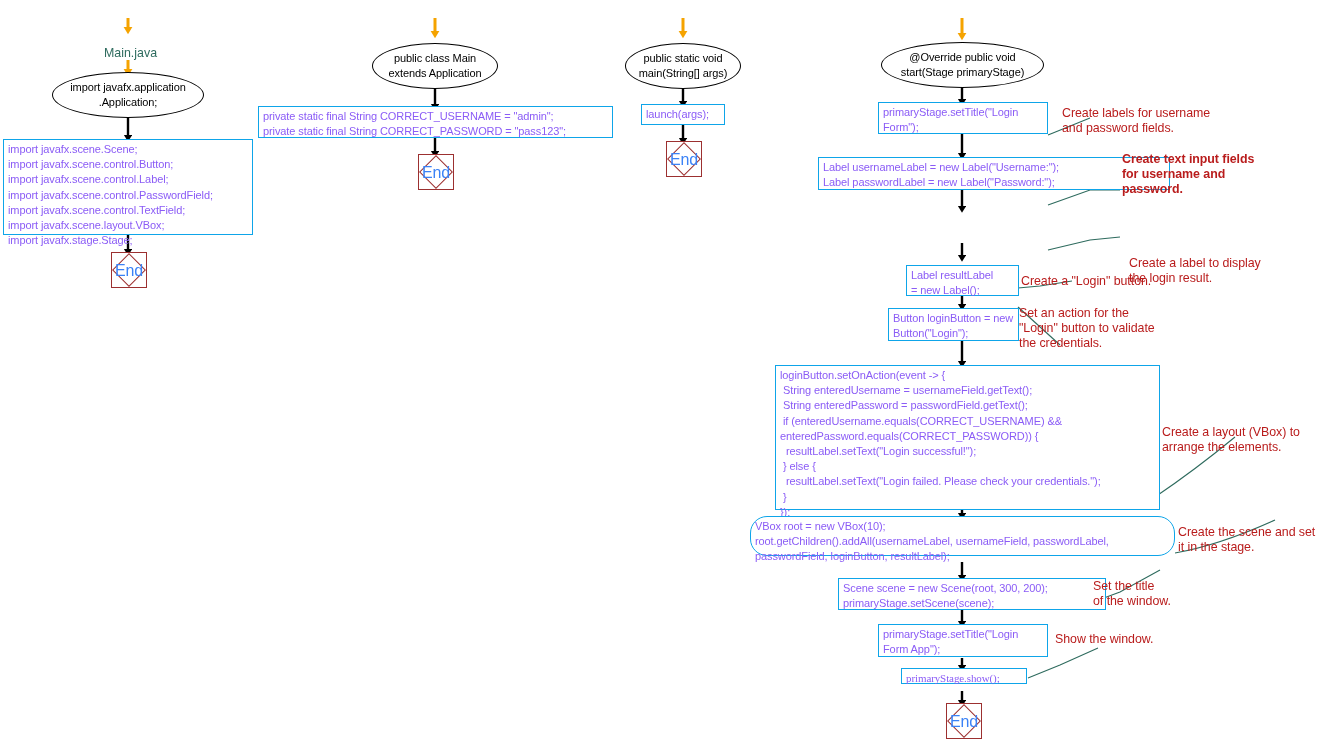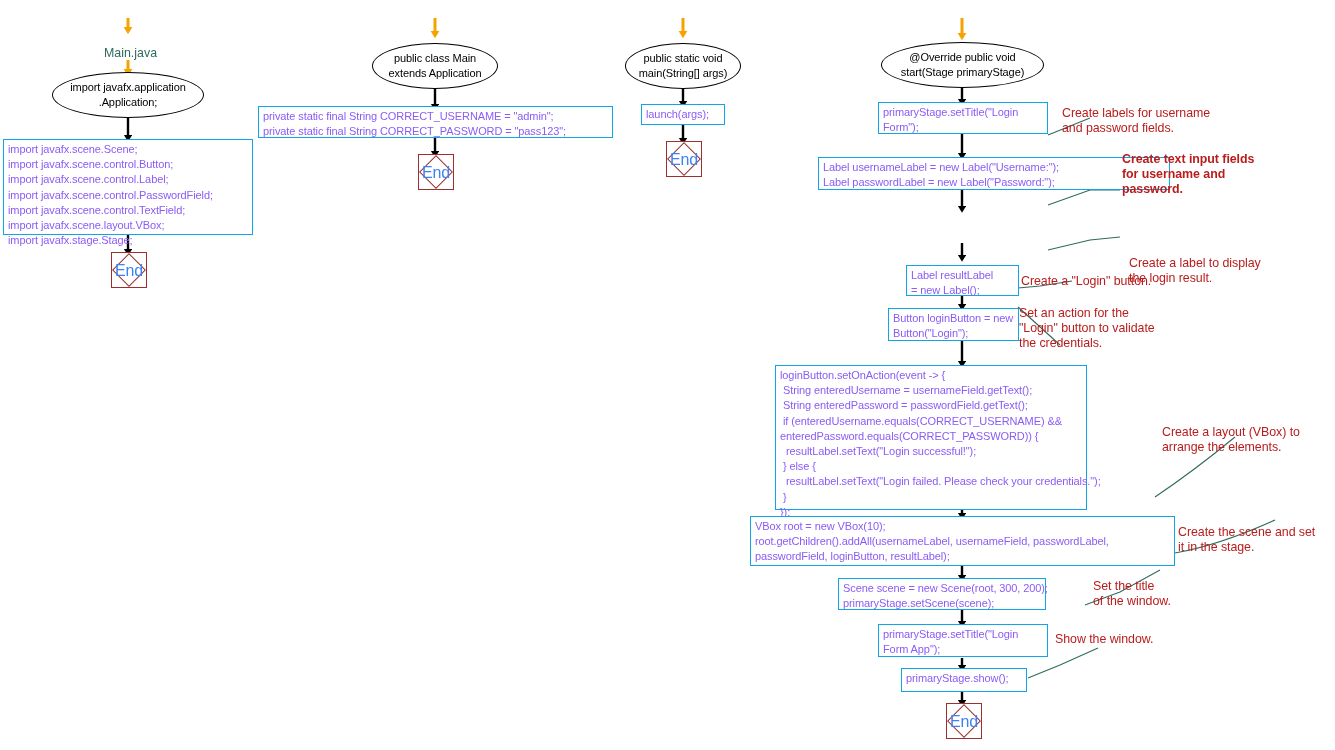--- a/index.html
+++ b/index.html
@@ -203,42 +203,42 @@
   <div class="node proc" style="left:818px; top:157px; width:352px; height:33px;">Label usernameLabel = new Label("Username:");
 Label passwordLabel = new Label("Password:");</div>
 
 
   <div class="node proc" style="left:906px; top:258px; width:113px; height:31px;margin-top:7px;">Label resultLabel
 = new Label();</div>
 
   <div class="node proc" style="left:888px; top:308px; width:131px; height:33px;">Button loginButton = new
 Button("Login");</div>
 
-  <div class="node proc" style="left:775px; top:365px; width:312px; height:145px;">loginButton.setOnAction(event -&gt; {
+  <div class="node proc" style="left:775px; top:365px; width:385px; height:145px;">loginButton.setOnAction(event -&gt; {
  String enteredUsername = usernameField.getText();
  String enteredPassword = passwordField.getText();
  if (enteredUsername.equals(CORRECT_USERNAME) &amp;&amp;
 enteredPassword.equals(CORRECT_PASSWORD)) {
   resultLabel.setText("Login successful!");
  } else {
   resultLabel.setText("Login failed. Please check your credentials.");
  }
 });</div>
 
-  <div class="node proc" style="left:750px; top:516px; width:425px; height:50px;">VBox root = new VBox(10);
+  <div class="node proc" style="left:750px; top:516px; width:425px; height:40px;border-radius:17px;">VBox root = new VBox(10);
 root.getChildren().addAll(usernameLabel, usernameField, passwordLabel,
 passwordField, loginButton, resultLabel);</div>
 
-  <div class="node proc" style="left:838px; top:578px; width:208px; height:32px;">Scene scene = new Scene(root, 300, 200);
+  <div class="node proc" style="left:838px; top:578px; width:268px; height:32px;">Scene scene = new Scene(root, 300, 200);
 primaryStage.setScene(scene);</div>
 
   <div class="node proc" style="left:878px; top:624px; width:170px; height:33px;">primaryStage.setTitle("Login
 Form App");</div>
 
-  <div class="node proc" style="left:901px; top:668px; width:126px; height:24px;">primaryStage.show();</div>
+  <div class="node proc" style="left:901px; top:668px; width:126px; height:16px;font-family:Liberation Serif, serif;">primaryStage.show();</div>
 
   <div class="endnode" style="left:946px; top:703px; width:34px; height:34px;">
     <span class="diamond"></span>
     <span class="endlabel">End</span>
   </div>
 
   <div class="note" style="left:1062px; top:106px;">Create labels for username
 and password fields.</div>
 
   <div class="note" style="left:1122px; top:152px;font-weight:bold;">Create text input fields

